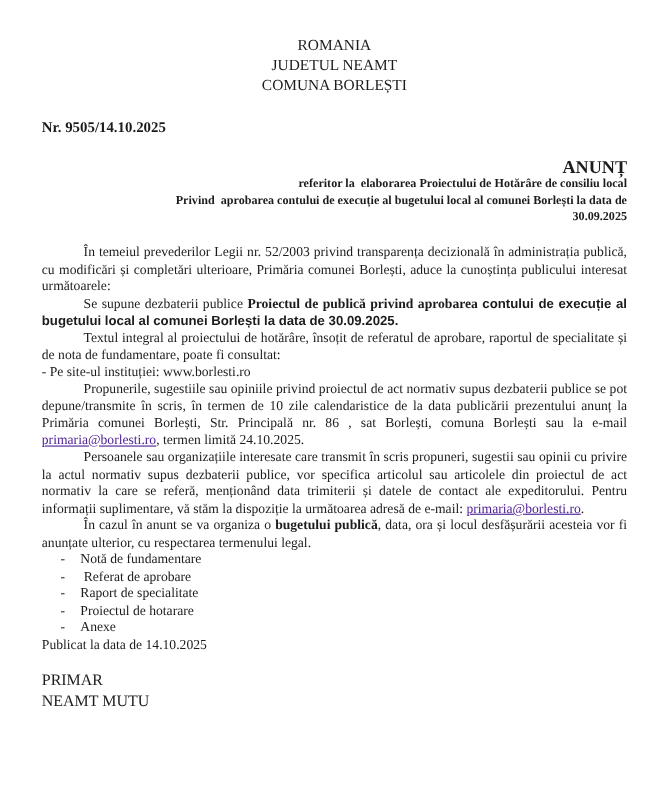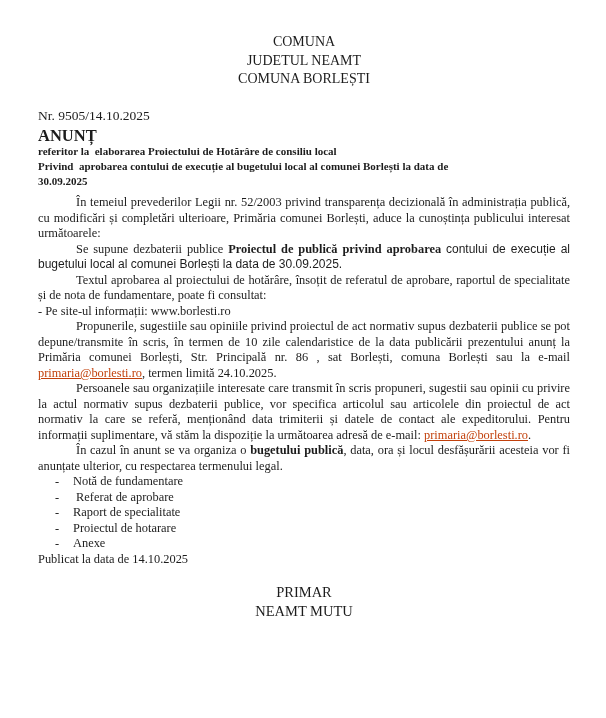--- a/index.html
+++ b/index.html
@@ -22,63 +22,63 @@
   .org-header {
     text-align: center;
     font-size: 14px;
     line-height: 18.5px;
     font-weight: normal;
   }
   
   .doc-number {
     margin-top: 19px;
     font-size: 13.5px;
-    font-weight: normal;
+    font-weight: bold;
     line-height: 15px;
   }
   
   .title-block {
-    text-align: left;
-    margin-top: 4px;
+    text-align: right;
+    margin-top: 20px;
   }
   .title-main {
     font-size: 16.5px;
     font-weight: bold;
     line-height: 17px;
   }
   .title-sub {
     font-size: 11px;
     font-weight: bold;
     line-height: 15.3px;
     white-space: pre-wrap;
   }
   
   .body-text {
-    margin-top: 6px;
+    margin-top: 17px;
     font-size: 12.4px;
     line-height: 15.5px;
     text-align: justify;
   }
   .p {
     margin: 0;
     text-indent: 38px;
   }
   .p.flush {
     text-indent: 0;
   }
   .bold-serif {
     font-weight: bold;
   }
   .bold-sans {
     font-family: "Liberation Sans", sans-serif;
-    font-weight: normal;
+    font-weight: bold;
     font-size: 12px;
   }
   .email-link {
-    color: #c2410c;
+    color: #4c1d95;
     text-decoration: underline;
     cursor: pointer;
   }
   
   .annex-list {
     margin: 0;
   }
   .annex-item {
     display: flex;
     margin-left: 17px;
@@ -92,54 +92,54 @@
     white-space: pre-wrap;
   }
   .published {
     margin: 0;
     text-indent: 0;
     text-align: left;
   }
   
   .signature {
     margin-top: 16px;
-    text-align: center;
+    text-align: left;
     font-size: 14.5px;
     line-height: 18.5px;
   }
 </style>
 </head>
 <body>
 
 <div class="page">
 
   <div class="org-header">
-    <div>COMUNA</div>
+    <div>ROMANIA</div>
     <div>JUDETUL NEAMT</div>
     <div>COMUNA BORLEȘTI</div>
   </div>
 
   <div class="doc-number">Nr. 9505/14.10.2025</div>
 
   <div class="title-block">
     <div class="title-main">ANUNȚ</div>
     <div class="title-sub">referitor la  elaborarea Proiectului de Hotărâre de consiliu local</div>
     <div class="title-sub">Privind  aprobarea contului de execuție al bugetului local al comunei Borlești la data de</div>
     <div class="title-sub">30.09.2025</div>
   </div>
 
   <div class="body-text">
 
     <p class="p">În temeiul prevederilor Legii nr. 52/2003 privind transparența decizională în administrația publică, cu modificări și completări ulterioare, Primăria comunei Borlești, aduce la cunoștința publicului interesat următoarele:</p>
 
     <p class="p"><span>Se supune dezbaterii publice </span><span class="bold-serif">Proiectul de publică privind aprobarea </span><span class="bold-sans">contului de execuție al bugetului local al comunei Borlești la data de 30.09.2025.</span></p>
 
-    <p class="p">Textul aprobarea al proiectului de hotărâre, însoțit de referatul de aprobare, raportul de specialitate și de nota de fundamentare, poate fi consultat:</p>
+    <p class="p">Textul integral al proiectului de hotărâre, însoțit de referatul de aprobare, raportul de specialitate și de nota de fundamentare, poate fi consultat:</p>
 
-    <p class="p flush">- Pe site-ul informații: www.borlesti.ro</p>
+    <p class="p flush">- Pe site-ul instituției: www.borlesti.ro</p>
 
 
     <p class="p"><span>Propunerile, sugestiile sau opiniile privind proiectul de act normativ supus dezbaterii publice se pot depune/transmite în scris, în termen de 10 zile calendaristice de la data publicării prezentului anunț la Primăria comunei Borlești, Str. Principală nr. 86 , sat Borlești, comuna Borlești sau la e-mail </span><a class="email-link">primaria@borlesti.ro</a><span>, termen limită 24.10.2025.</span></p>
 
     <p class="p"><span>Persoanele sau organizațiile interesate care transmit în scris propuneri, sugestii sau opinii cu privire la actul normativ supus dezbaterii publice, vor specifica articolul sau articolele din proiectul de act normativ la care se referă, menționând data trimiterii și datele de contact ale expeditorului. Pentru informații suplimentare, vă stăm la dispoziție la următoarea adresă de e-mail: </span><a class="email-link">primaria@borlesti.ro</a><span>.</span></p>
 
     <p class="p"><span>În cazul în anunt se va organiza o </span><span class="bold-serif">bugetului publică</span><span>, data, ora și locul desfășurării acesteia vor fi anunțate ulterior, cu respectarea termenului legal.</span></p>
 
 
     <div class="annex-list">

